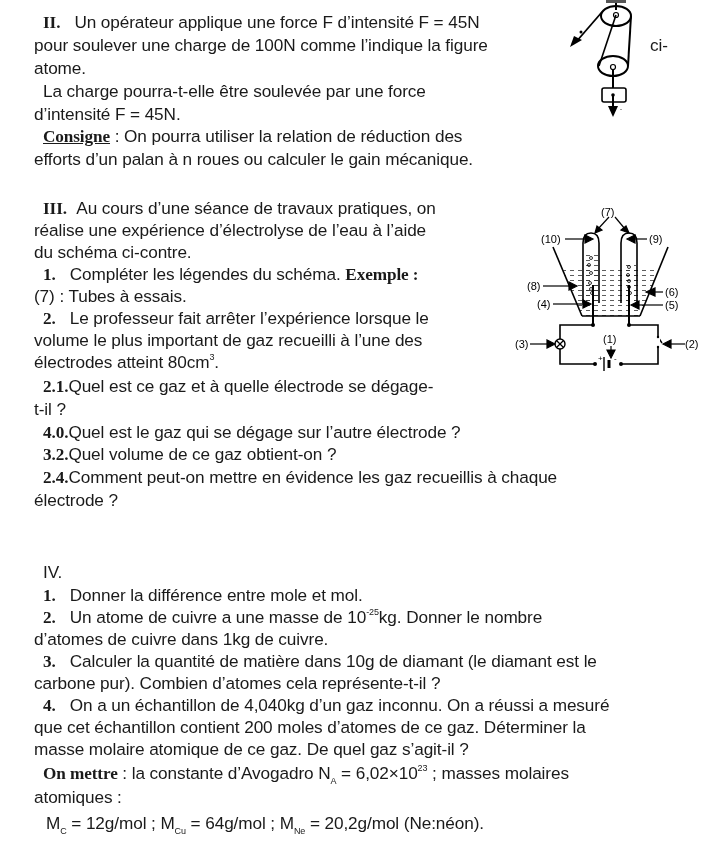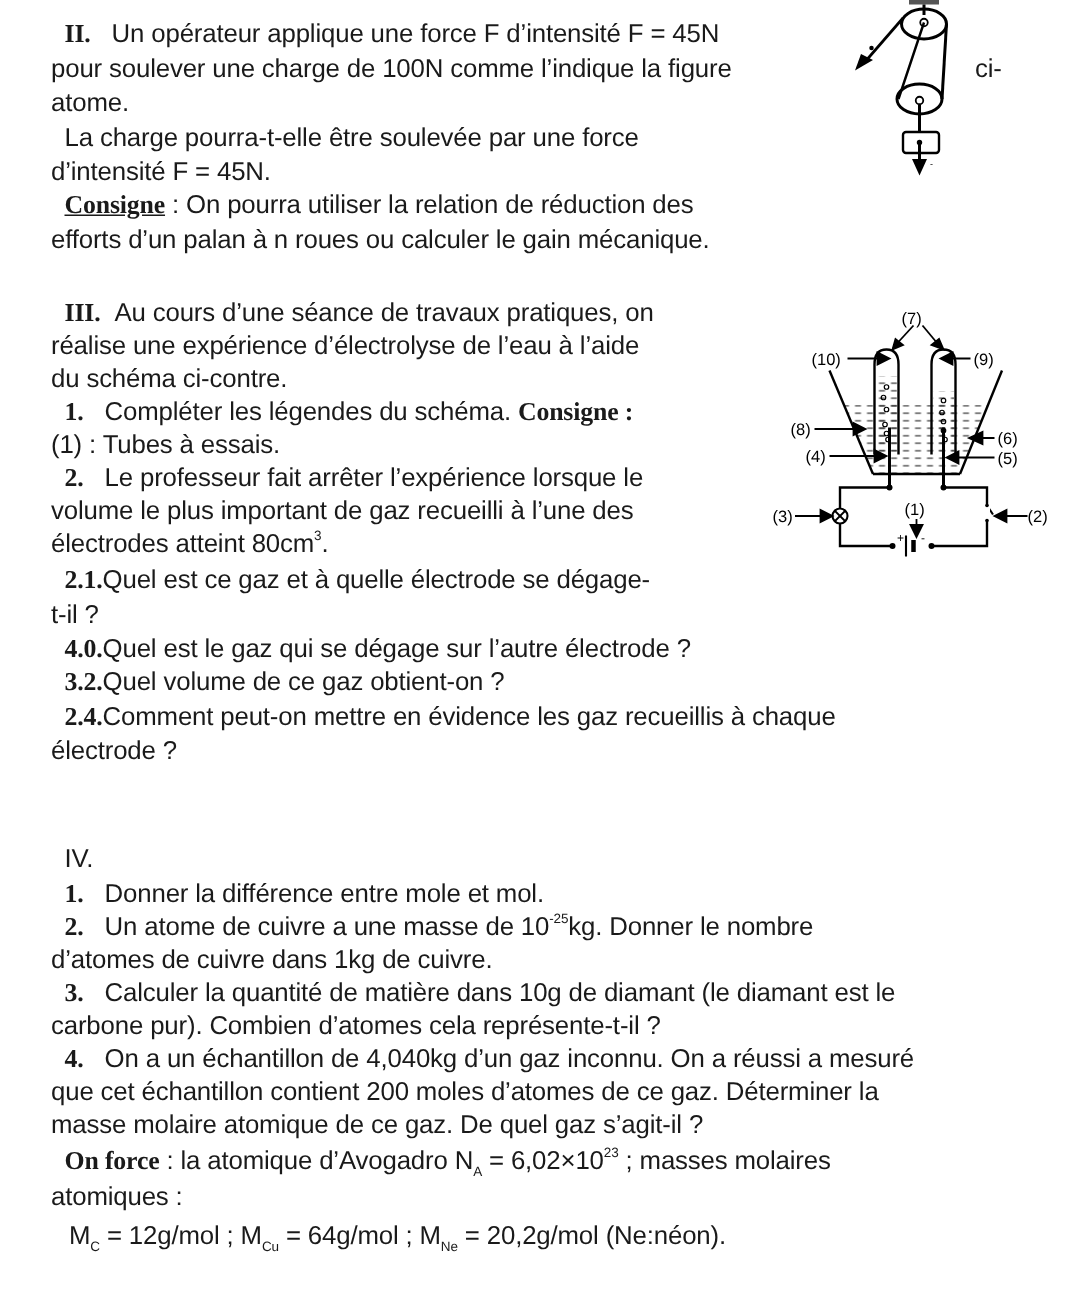--- a/index.html
+++ b/index.html
@@ -59,23 +59,23 @@
     <text x="52" y="111" font-size="6">-</text>
   </svg>
 </div>
 
 <div class="line ind" style="top:197px">
   <span class="b">III.</span>&nbsp;&nbsp;<span>Au cours d’une séance de travaux pratiques, on</span>
 </div>
 <div class="line" style="top:219px">réalise une expérience d’électrolyse de l’eau à l’aide</div>
 <div class="line" style="top:241px">du schéma ci-contre.</div>
 <div class="line ind" style="top:263px">
-  <span class="b">1.</span>&nbsp;&nbsp;&nbsp;<span>Compléter les légendes du schéma. </span><span class="b">Consigne :</span>
-</div>
-<div class="line" style="top:285px">(1) : Tubes à essais.</div>
+  <span class="b">1.</span>&nbsp;&nbsp;&nbsp;<span>Compléter les légendes du schéma. </span><span class="b">Exemple :</span>
+</div>
+<div class="line" style="top:285px">(7) : Tubes à essais.</div>
 <div class="line ind" style="top:307px">
   <span class="b">2.</span>&nbsp;&nbsp;&nbsp;<span>Le professeur fait arrêter l’expérience lorsque le</span>
 </div>
 <div class="line" style="top:329px">volume le plus important de gaz recueilli à l’une des</div>
 <div class="line" style="top:351px">
   <span>électrodes atteint 80cm</span><sup>3</sup><span>.</span>
 </div>
 <div class="line ind" style="top:375px">
   <span class="b">2.1.</span><span>Quel est ce gaz et à quelle électrode se dégage-</span>
 </div>
@@ -195,18 +195,18 @@
 <div class="line ind" style="top:650px">
   <span class="b">3.</span>&nbsp;&nbsp;&nbsp;<span>Calculer la quantité de matière dans 10g de diamant (le diamant est le</span>
 </div>
 <div class="line" style="top:672px">carbone pur). Combien d’atomes cela représente-t-il ?</div>
 <div class="line ind" style="top:694px">
   <span class="b">4.</span>&nbsp;&nbsp;&nbsp;<span>On a un échantillon de 4,040kg d’un gaz inconnu. On a réussi a mesuré</span>
 </div>
 <div class="line" style="top:716px">que cet échantillon contient 200 moles d’atomes de ce gaz. Déterminer la</div>
 <div class="line" style="top:738px">masse molaire atomique de ce gaz. De quel gaz s’agit-il ?</div>
 <div class="line ind" style="top:762px">
-  <span class="b">On force</span><span> : la atomique d’Avogadro N</span><sub>A</sub><span> = 6,02×10</span><sup>23</sup><span> ;  masses molaires</span>
+  <span class="b">On mettre</span><span> : la constante d’Avogadro N</span><sub>A</sub><span> = 6,02×10</span><sup>23</sup><span> ;  masses molaires</span>
 </div>
 <div class="line" style="top:786px">atomiques :</div>
 <div class="line" style="top:812px; left:46px">
   <span>M</span><sub>C</sub><span> = 12g/mol ; M</span><sub>Cu</sub><span> = 64g/mol ; M</span><sub>Ne</sub><span> = 20,2g/mol (Ne:néon).</span>
 </div>
 
 </body></html>

